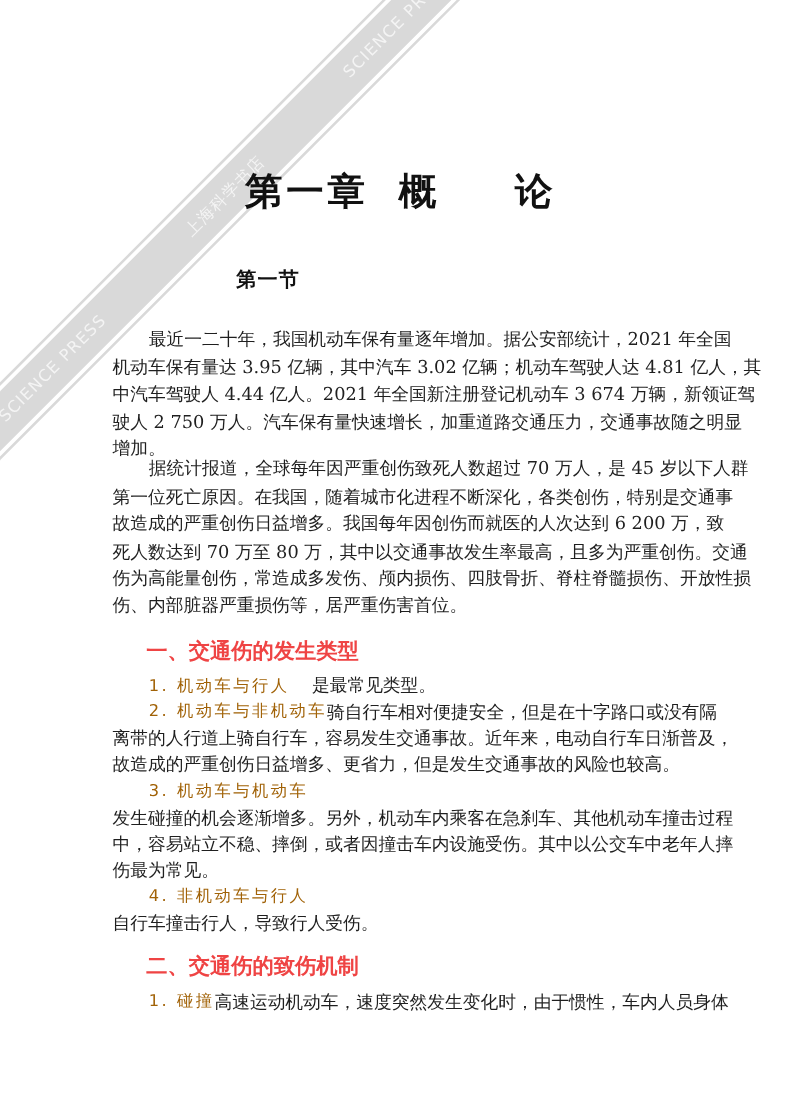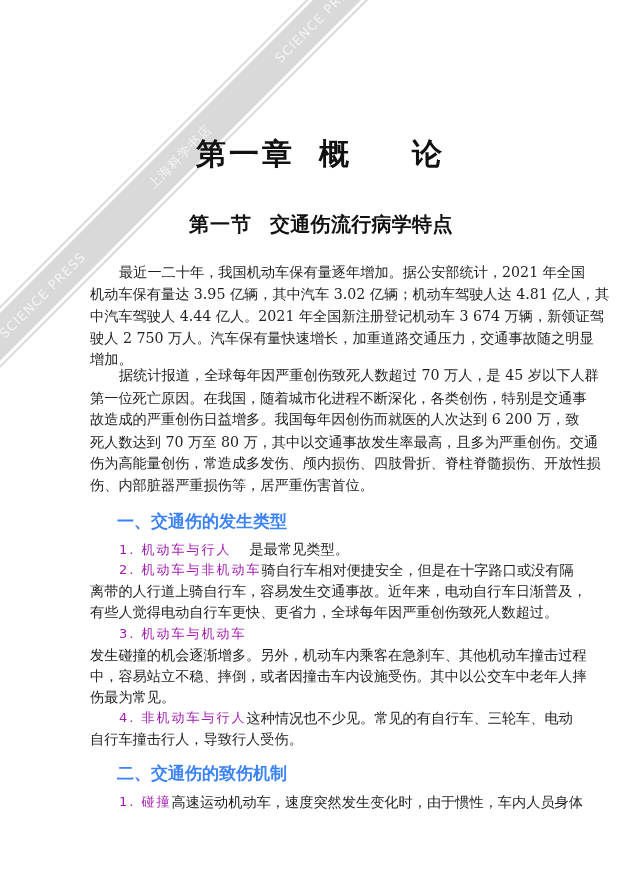--- a/index.html
+++ b/index.html
@@ -15,32 +15,32 @@
   .banner::before { top:-5px; }
   .banner::after { bottom:-5px; }
   .banner-inner { position:absolute; left:0; top:0; width:100%; height:100%;
                   display:flex; align-items:center; justify-content:space-around;
                   font-family:"DejaVu Sans", sans-serif; font-size:13px; color:#f4f4f4; letter-spacing:1px; white-space:nowrap; }
 
   .chapter-title { position:absolute; top:134px; left:0; width:640px; height:40px; }
   .chapter-title span { position:absolute; top:0; font-family:"DejaVu Sans", sans-serif; font-weight:bold;
                         font-size:30px; line-height:40px; color:#111; }
 
-  .section-title { position:absolute; top:209px; height:30px; font-weight:bold; font-size:20px; line-height:30px; color:#111; white-space:nowrap; }
+  .section-title { position:absolute; top:209px; height:30px; font-weight:bold; font-size:16px; line-height:30px; color:#111; white-space:nowrap; }
 
   .line { position:absolute; font-size:14.2px; line-height:20px; height:20px; white-space:nowrap; color:#1f1f1f; }
   .just { left:90px; width:461px; text-align:justify; text-align-last:justify; }
   .just-indent { left:119px; width:432px; text-align:justify; text-align-last:justify; }
   .plain { left:90px; }
   .plain-indent { left:119px; }
-  .kai { font-family:"DejaVu Sans", sans-serif; font-size:13px; color:#a21caf; letter-spacing:2px; }
+  .kai { font-family:"DejaVu Sans", sans-serif; font-size:13px; color:#a16207; letter-spacing:2px; }
   .gap { display:inline-block; width:18px; }
 
   .heading { position:absolute; left:117px; font-family:"DejaVu Sans", sans-serif; font-weight:bold;
-             font-size:17px; line-height:24px; color:#3b82f6; white-space:nowrap; }
+             font-size:17px; line-height:24px; color:#ef4444; white-space:nowrap; }
 </style>
 </head>
 <body>
 
 <div class="page">
 
   <div class="banner">
     <div class="banner-inner">
       <span>SCIENCE PRESS</span>
       <span>上海科学书店</span>
@@ -48,21 +48,20 @@
     </div>
   </div>
 
   <div class="chapter-title">
     <span style="left:196px; letter-spacing:3px;">第一章</span>
     <span style="left:319px;">概</span>
     <span style="left:412px;">论</span>
   </div>
 
   <div class="section-title" style="left:189px; letter-spacing:1px;">第一节</div>
-  <div class="section-title" style="left:270px; letter-spacing:0.3px;">交通伤流行病学特点</div>
 
   <div>
     <div class="line just-indent" style="top:262px;">最近一二十年，我国机动车保有量逐年增加。据公安部统计，2021 年全国</div>
     <div class="line just" style="top:284px;">机动车保有量达 3.95 亿辆，其中汽车 3.02 亿辆；机动车驾驶人达 4.81 亿人，其</div>
     <div class="line just" style="top:306px;">中汽车驾驶人 4.44 亿人。2021 年全国新注册登记机动车 3 674 万辆，新领证驾</div>
     <div class="line just" style="top:328px;">驶人 2 750 万人。汽车保有量快速增长，加重道路交通压力，交通事故随之明显</div>
     <div class="line plain" style="top:349px;">增加。</div>
   </div>
 
   <div>
@@ -82,38 +81,37 @@
     </div>
   </div>
 
   <div>
     <div class="line plain-indent" style="top:560px; width:432px; display:flex;">
       <span class="kai" style="white-space:nowrap;text-align:center;">2. 机动车与非机动车</span>
         <span class="gap"></span>
         <span style="flex:1; text-align:justify; text-align-last:justify;">骑自行车相对便捷安全，但是在十字路口或没有隔</span>
     </div>
     <div class="line just" style="top:581px;">离带的人行道上骑自行车，容易发生交通事故。近年来，电动自行车日渐普及，</div>
-    <div class="line plain" style="top:602px;">有些人觉得电动自行车更快、更省力，全球每年因严重创伤致死人数超过。</div>
+    <div class="line plain" style="top:602px;">故造成的严重创伤日益增多、更省力，但是发生交通事故的风险也较高。</div>
   </div>
 
   <div>
     <div class="line plain-indent" style="top:624px; width:432px; display:flex;">
       <span class="kai" style="white-space:nowrap;">3. 机动车与机动车</span>
         <span class="gap"></span>
     </div>
     <div class="line just" style="top:645px;">发生碰撞的机会逐渐增多。另外，机动车内乘客在急刹车、其他机动车撞击过程</div>
     <div class="line just" style="top:666px;">中，容易站立不稳、摔倒，或者因撞击车内设施受伤。其中以公交车中老年人摔</div>
     <div class="line plain" style="top:687px;">伤最为常见。</div>
   </div>
 
   <div>
     <div class="line plain-indent" style="top:708px; width:432px; display:flex;">
       <span class="kai" style="white-space:nowrap;">4. 非机动车与行人</span>
         <span class="gap"></span>
-        <span style="flex:1; text-align:justify; text-align-last:justify;">这种情况也不少见。常见的有自行车、三轮车、电动</span>
     </div>
     <div class="line plain" style="top:729px;">自行车撞击行人，导致行人受伤。</div>
   </div>
 
   <div class="heading" style="top:761px;text-align:center;">二、交通伤的致伤机制</div>
 
   <div>
     <div class="line plain-indent" style="top:792px; width:432px; display:flex;">
       <span class="kai" style="white-space:nowrap;">1. 碰撞</span>
         <span class="gap"></span>

